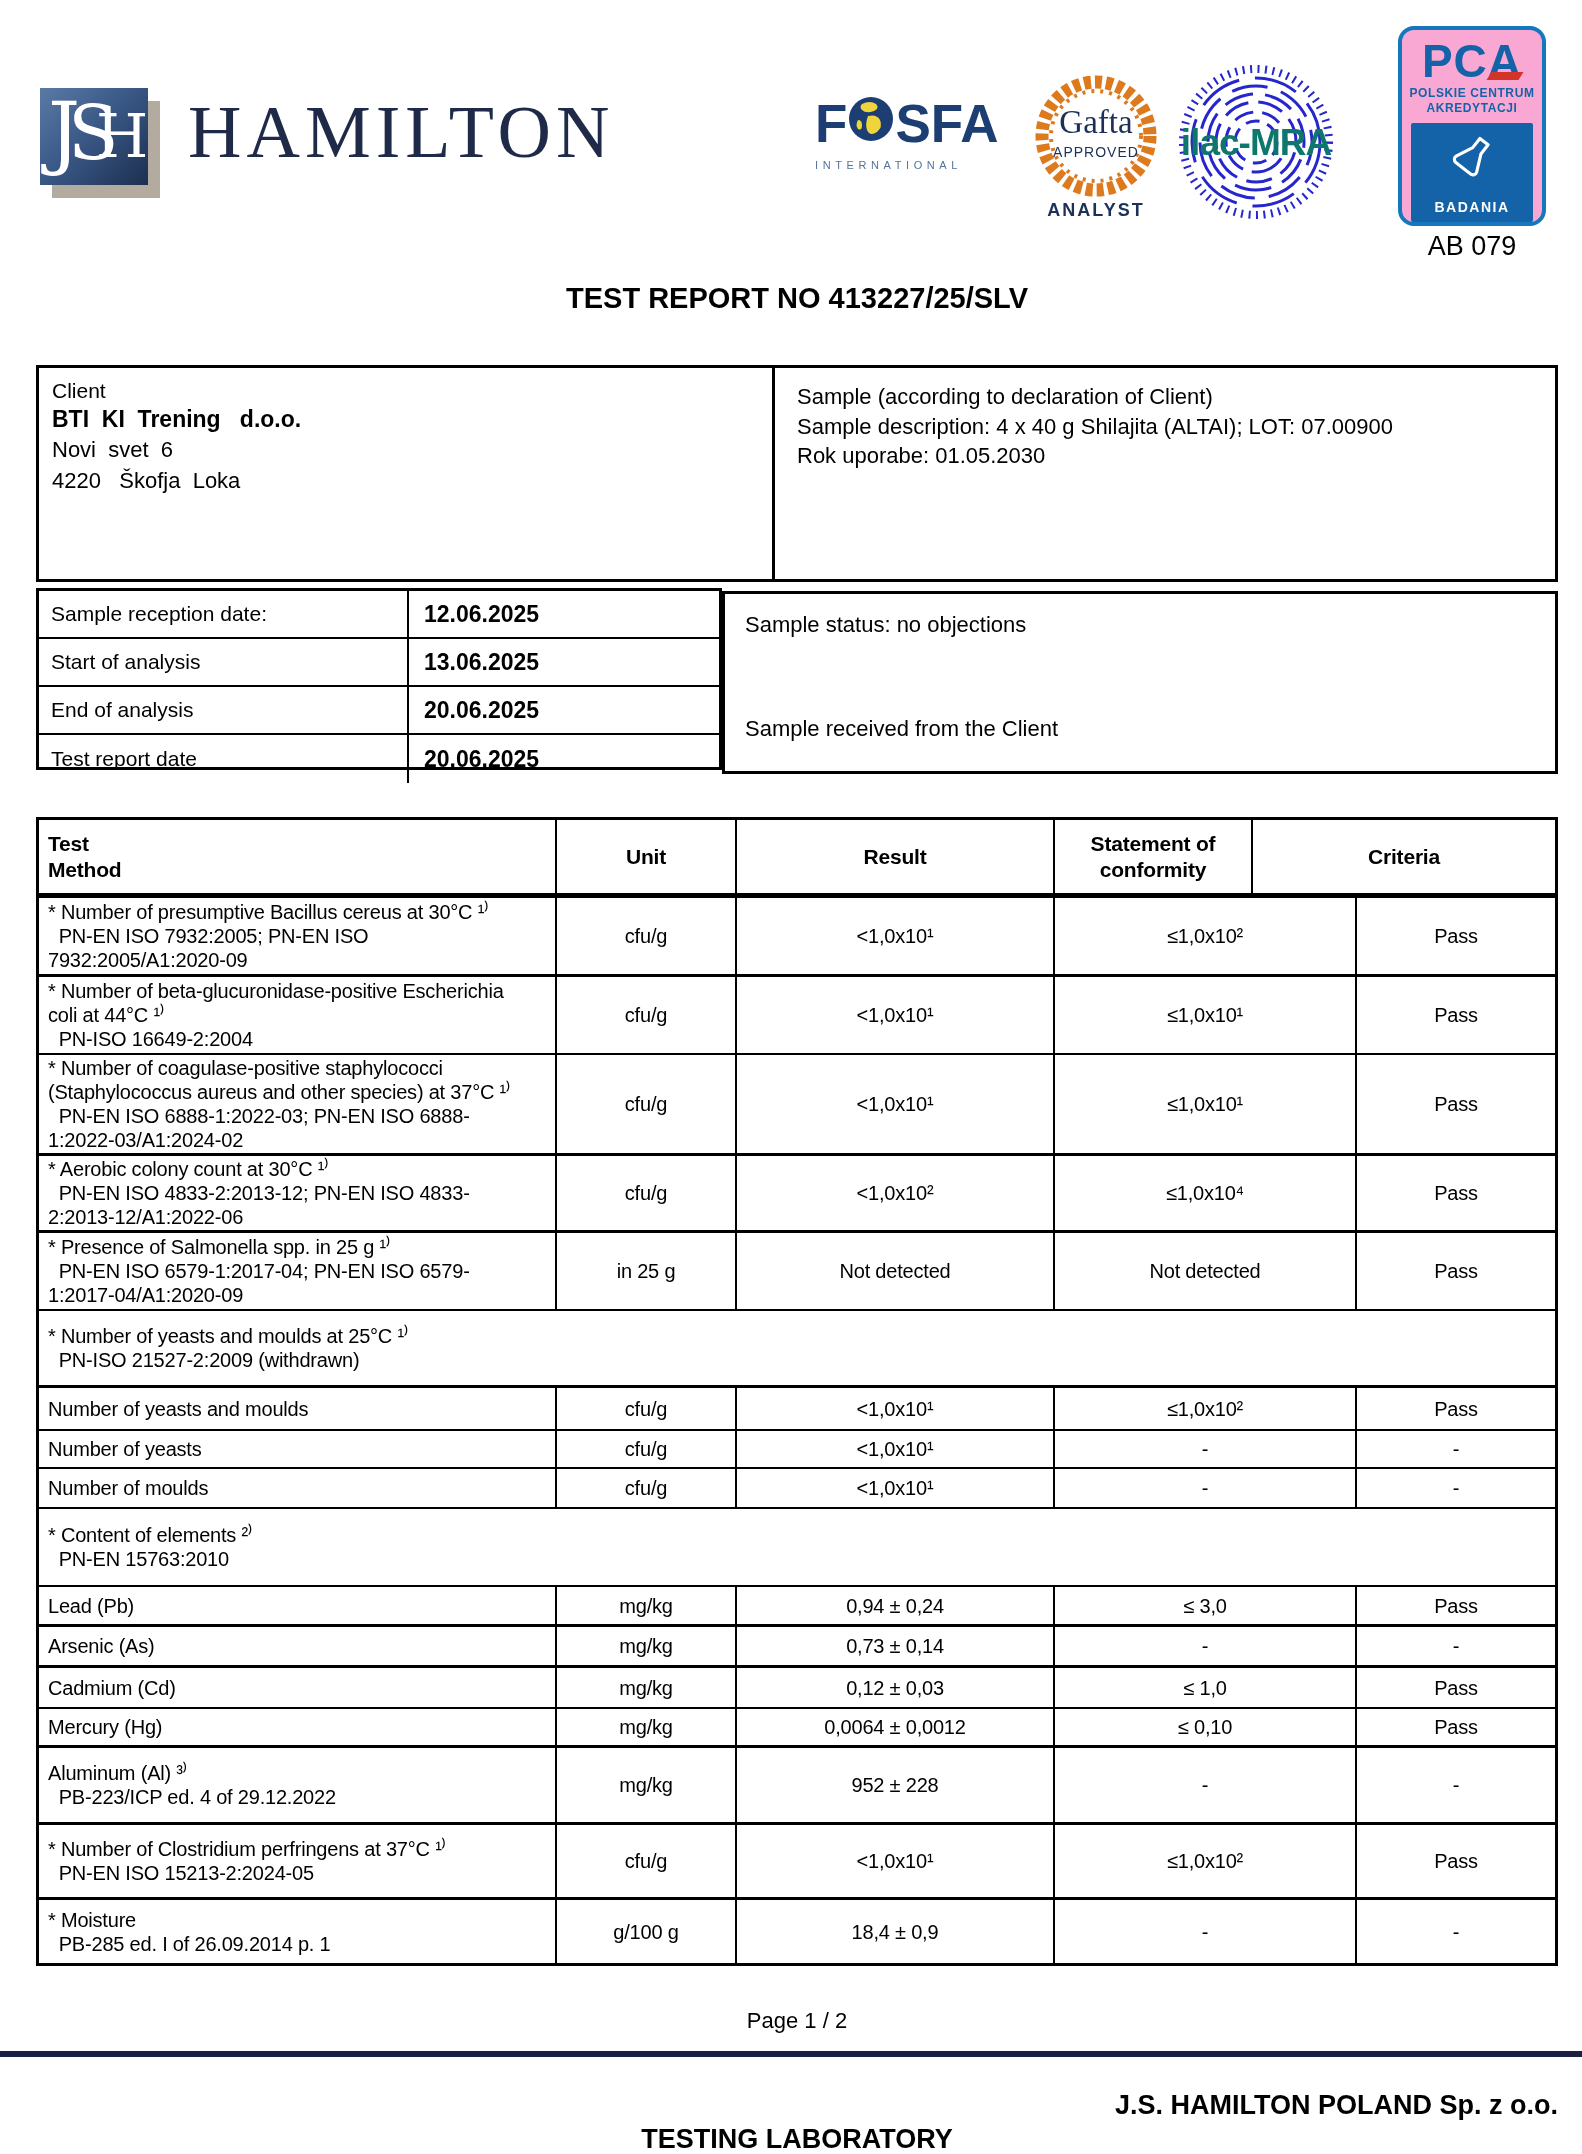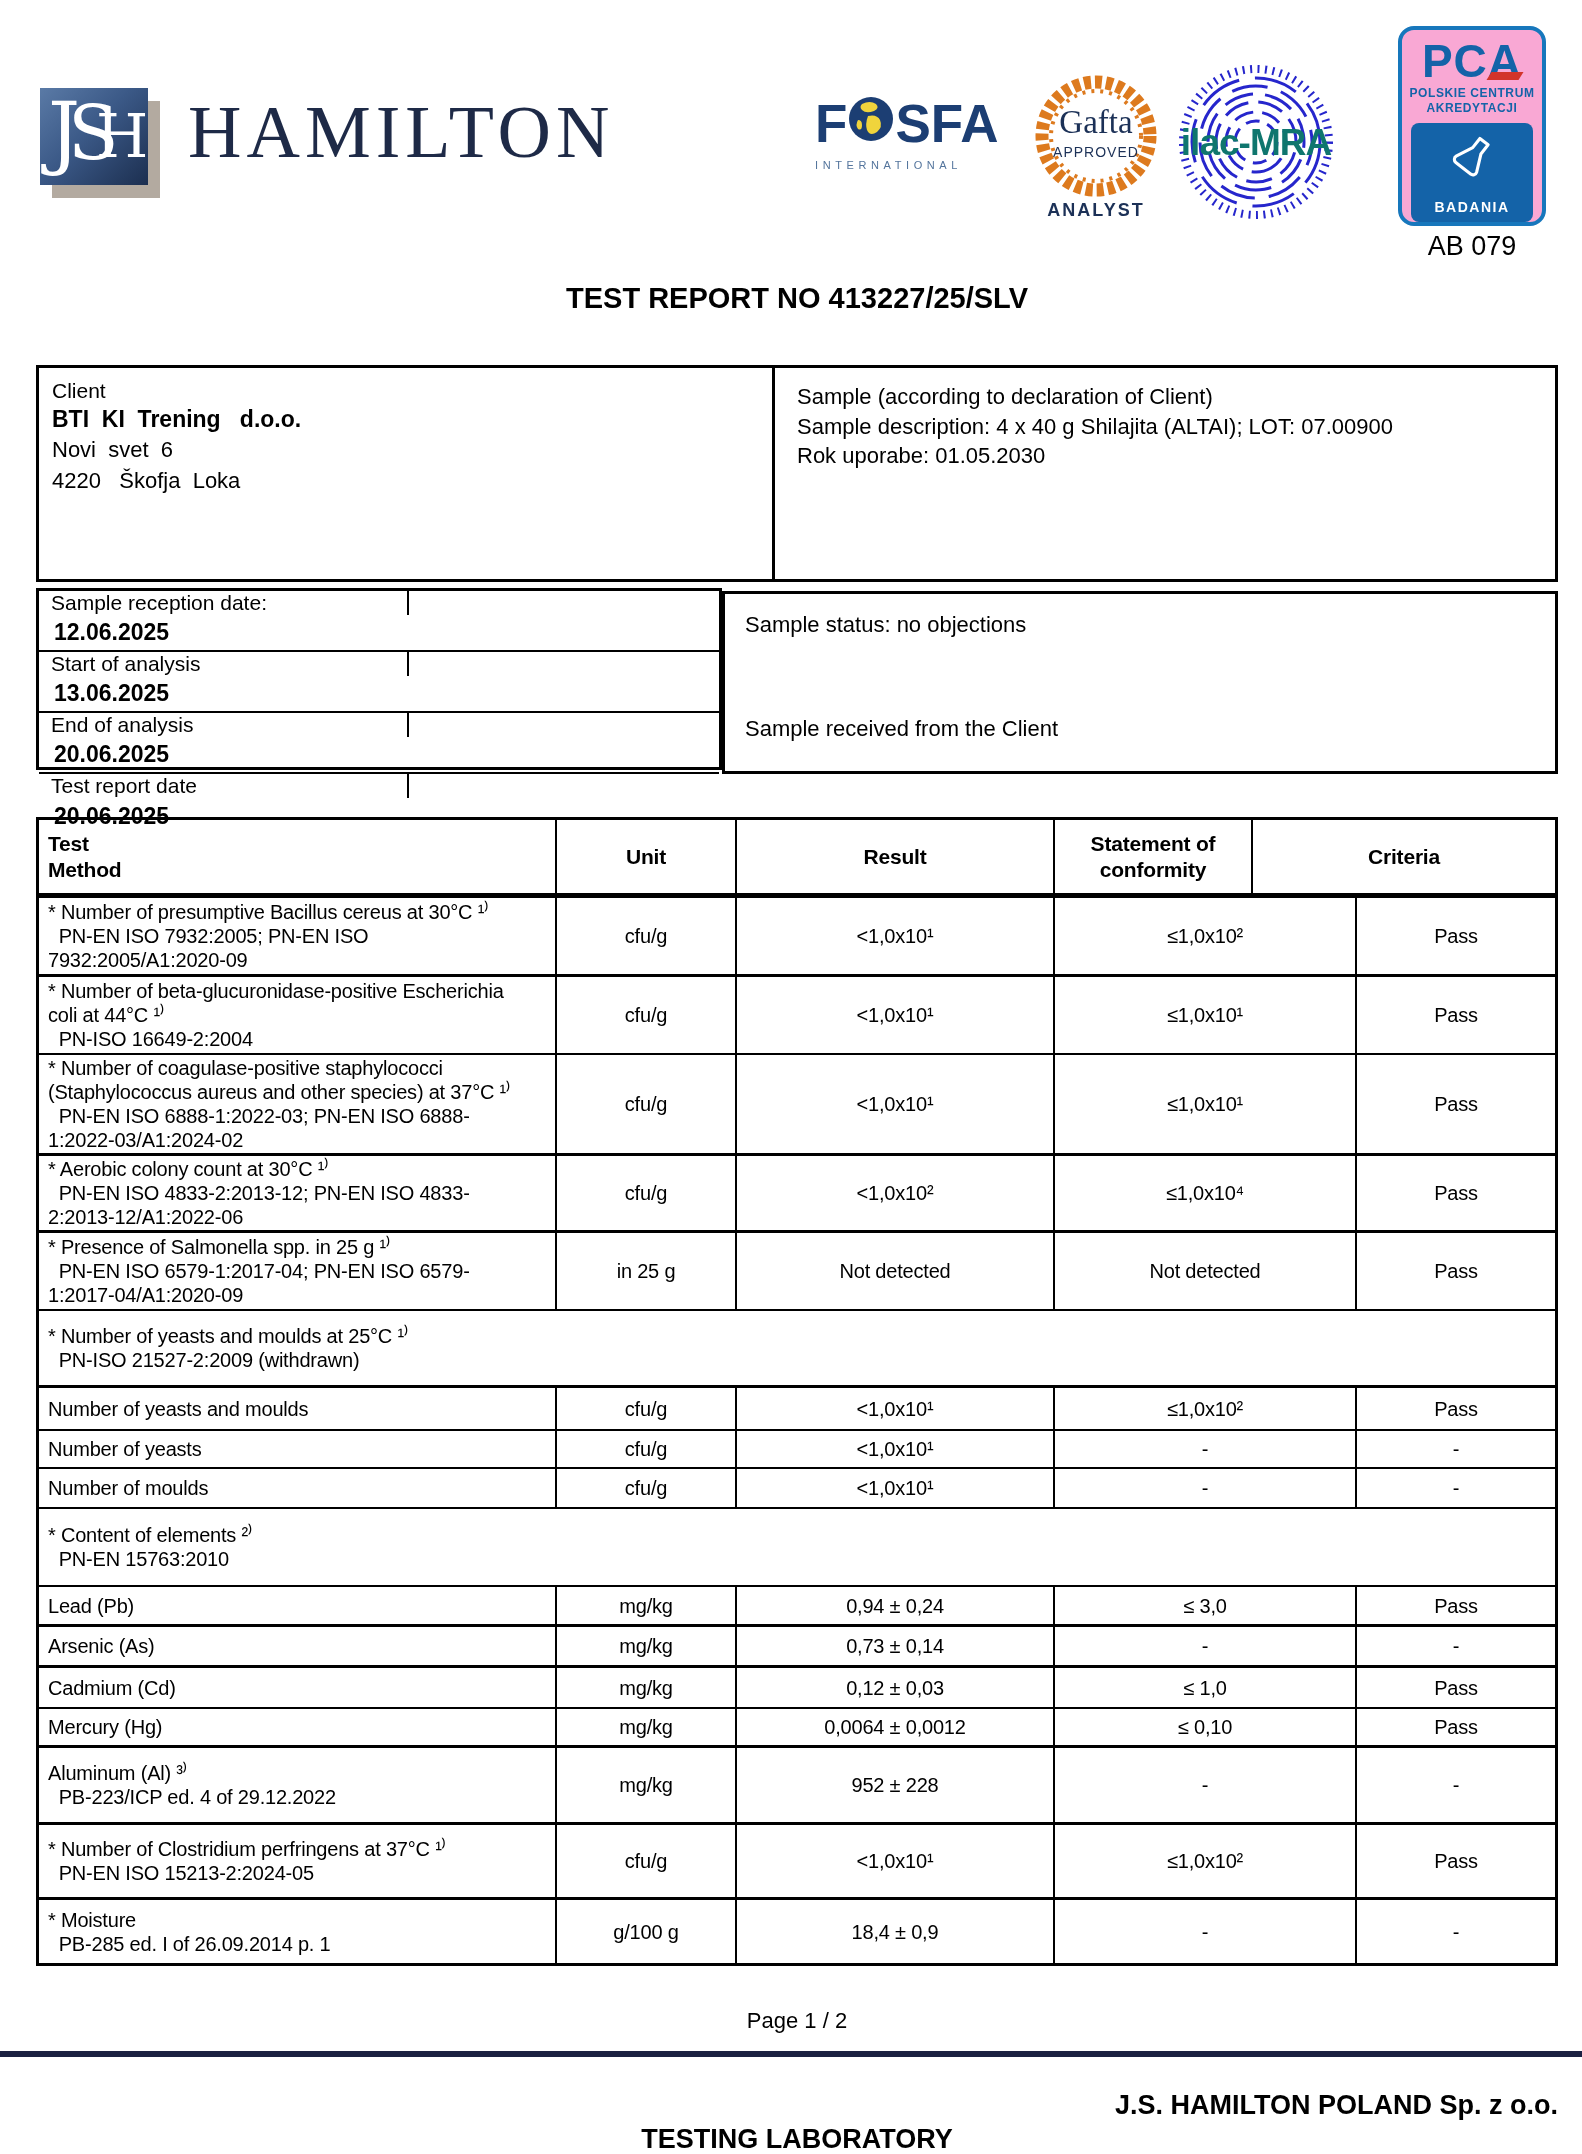--- a/index.html
+++ b/index.html
@@ -47,21 +47,21 @@
 
   .pca-badge { position:absolute; left:1398px; top:26px; width:148px; height:200px;
     border:4px solid #1777bc; border-radius:16px; background:#f9a8d4;
     display:flex; flex-direction:column; align-items:center; }
   .pca-acronym-row { position:relative; margin-top:6px; height:50px; }
   .pca-acronym { font-size:46px; font-weight:bold; color:#1463a8; letter-spacing:1px; line-height:50px;}
   .pca-red { position:absolute; right:1px; top:36px; width:32px; height:8px; background:#d2342a;
     transform:skewX(-32deg); }
   .pca-org { font-size:12px; font-weight:bold; color:#1463a8; letter-spacing:0.6px;
     text-align:center; line-height:15px; }
-  .pca-panel { margin-top:7px; width:122px; height:104px; background:#1463a8; border-radius:8px;
+  .pca-panel { margin-top:7px; width:122px; height:104px; background:#1463a8; border-radius:2px;
     display:flex; flex-direction:column; align-items:center; justify-content:space-between;
     padding:8px 0 7px 0; }
   .pca-badania { color:#fff; font-size:14px; font-weight:bold; letter-spacing:1.5px; }
   .pca-no { position:absolute; left:1398px; top:231px; width:148px; text-align:center; font-size:27px; }
 
   
   .title { position:absolute; left:36px; top:282px; width:1522px; text-align:center;
     font-size:29px; font-weight:bold; }
 
   
@@ -70,21 +70,21 @@
   .client-cell { width:736px; border-right:3px solid #000; padding:10px 6px 0 13px; }
   .client-label { font-size:21px; line-height:25px; }
   .client-name  { font-size:23px; font-weight:bold; line-height:29px; margin-top:2px; }
   .client-addr  { font-size:22px; line-height:31px; }
   .sample-cell { flex:1; padding:13px 10px 0 22px; }
   .sample-heading { font-size:22px; line-height:31px; }
   .sample-line    { font-size:22px; line-height:29px; }
 
   
   .dates { position:absolute; left:36px; top:588px; width:686px; height:182px; border:3px solid #000; }
-  .drow { display:flex; height:61px; border-bottom:2px solid #000;flex-direction:column; }
+  .drow { display:flex; height:48px; border-bottom:2px solid #000; }
   .drow:last-child { border-bottom:none; }
   .dlabel { width:370px; border-right:2px solid #000; display:flex; align-items:center;
     padding-left:12px; font-size:21px; }
   .dvalue { flex:1; display:flex; align-items:center; padding-left:15px;
     font-size:23px; font-weight:bold; }
 
   
   .status-box { position:absolute; left:722px; top:591px; width:836px; height:183px; border:3px solid #000; }
   .status-line1 { position:absolute; left:20px; top:18px;  font-size:22px; }
   .status-line2 { position:absolute; left:20px; top:122px; font-size:22px; }

